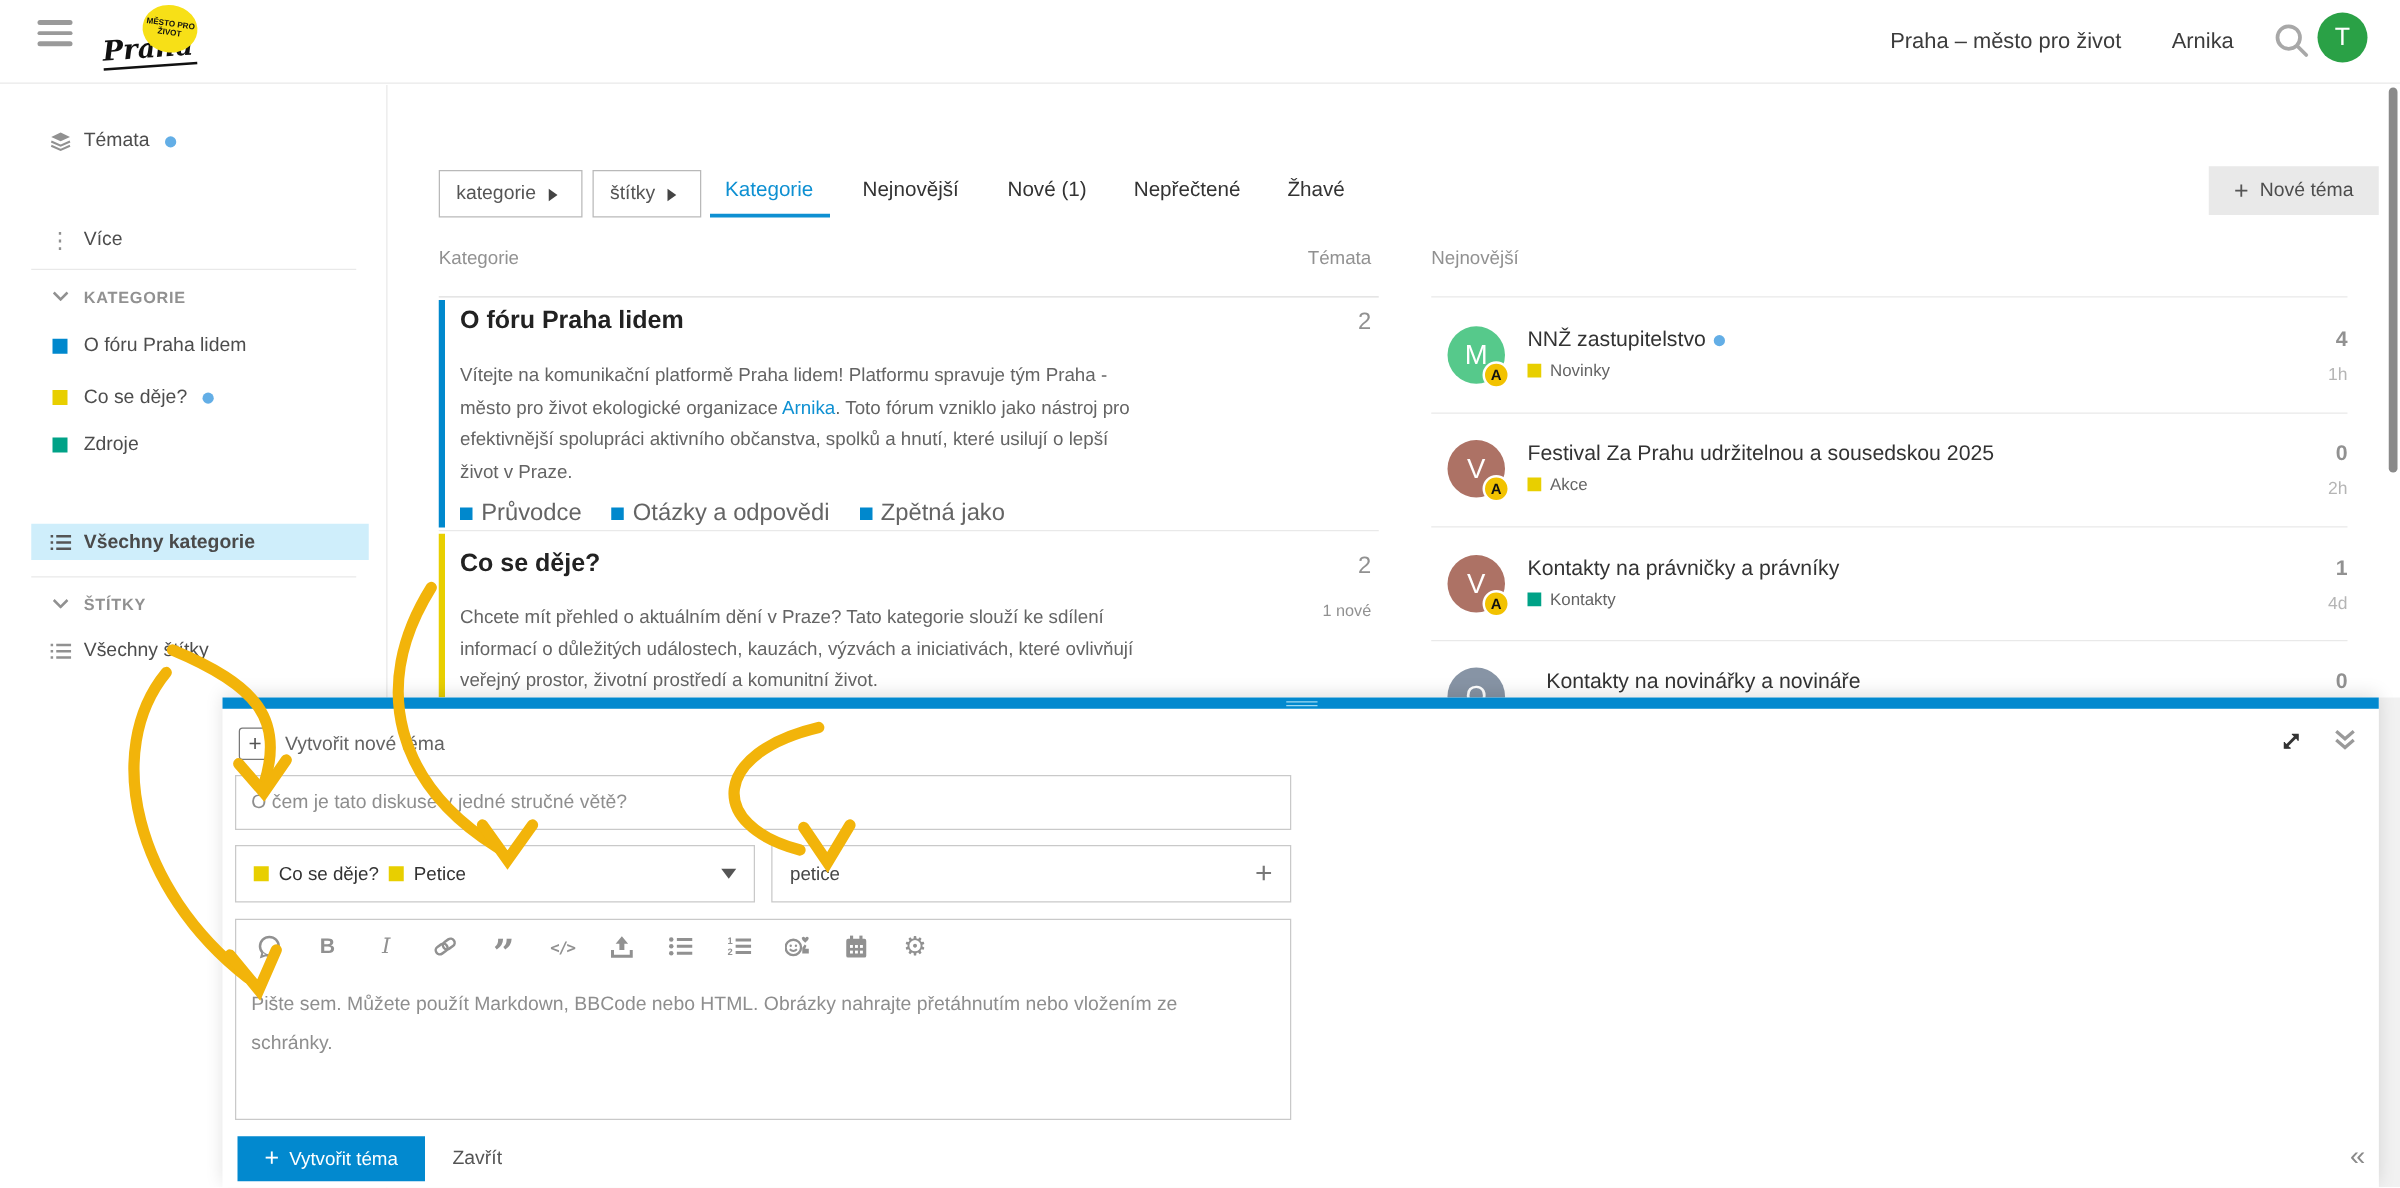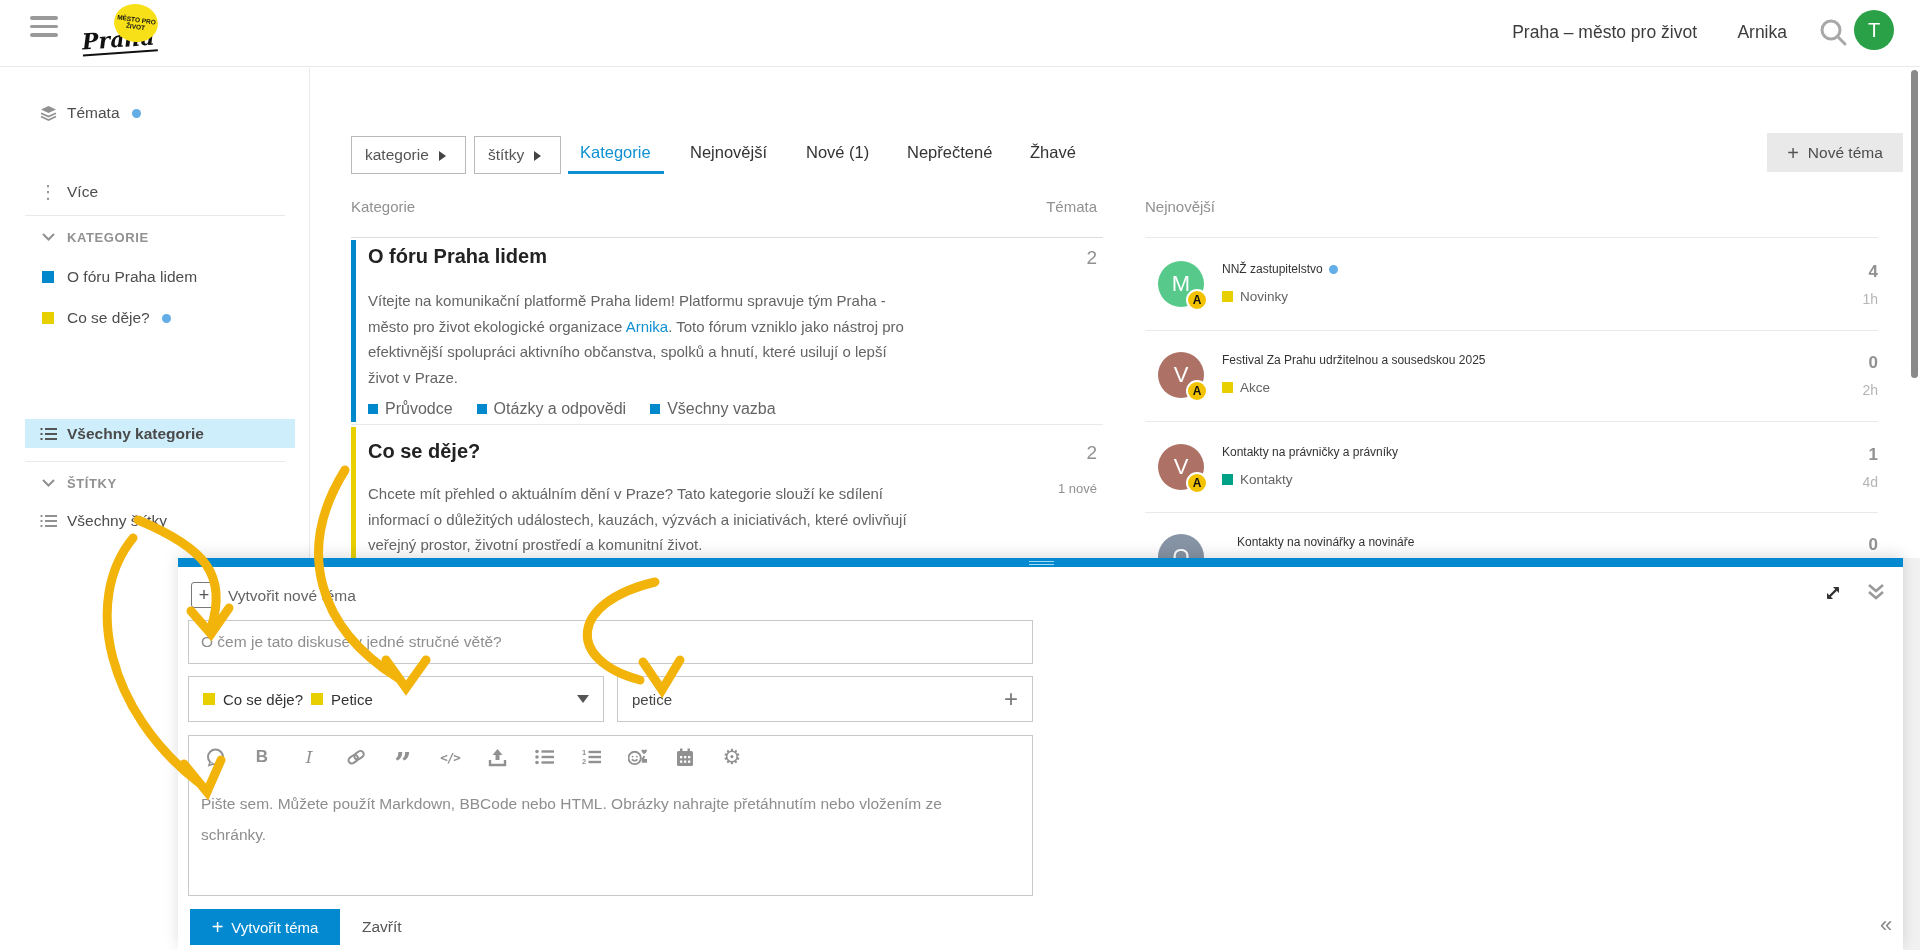--- a/index.html
+++ b/index.html
@@ -44,26 +44,26 @@
 
   
   .col-head { position:absolute; top:198px; font-size:15px; color:#919191;}
   .h-div { position:absolute; height:1px; background:#ddd;}
   .cat-border { position:absolute; width:5px; }
   .cat-title { position:absolute; font-size:20px; font-weight:bold; color:#222; cursor:pointer;}
   .cat-count { position:absolute; font-size:19px; color:#919191; text-align:right; width:60px;}
   .cat-desc { position:absolute; font-size:15px; color:#646464; line-height:25.5px;}
   .cat-desc a { color:#0e90d2; text-decoration:none; cursor:pointer;}
   .subcats { position:absolute; display:flex; gap:24px; }
-  .subcat { display:flex; align-items:center; gap:7px; font-size:16px; color:#646464; cursor:pointer;}
+  .subcat { display:flex; align-items:center; gap:7px; font-size:19px; color:#646464; cursor:pointer;}
   .subcat .sq { width:10px; height:10px; }
   .new-label { position:absolute; font-size:13px; color:#919191; text-align:right; width:60px;}
 
   
-  .t-row-title { position:absolute; font-size:12px; color:#333; cursor:pointer; white-space:nowrap;}
+  .t-row-title { position:absolute; font-size:17px; color:#333; cursor:pointer; white-space:nowrap;}
   .t-cat { position:absolute; display:flex; align-items:center; gap:7px; font-size:13.5px; color:#646464;}
   .t-cat .sq { width:11px; height:11px;}
   .t-count { position:absolute; font-size:17px; font-weight:bold; color:#919191; width:60px; text-align:right;}
   .t-time { position:absolute; font-size:14px; color:#b5b5b5; width:60px; text-align:right;}
   .t-avatar { position:absolute; width:46px; height:46px; border-radius:50%; color:#fff; font-size:22px; display:flex; align-items:center; justify-content:center;}
   .t-badge { position:absolute; width:22px; height:22px; border-radius:50%; color:#111; font-size:12px; font-weight:bold; display:flex; align-items:center; justify-content:center; border:2px solid #fff;}
   .tdot { display:inline-block; width:9px; height:9px; border-radius:50%; background:#63aee6; margin-left:6px; vertical-align:middle;}
 
   
   .scrollbar { position:absolute; right:2px; top:70px; width:7px; height:308px; background:#8a8a8a; border-radius:4px; z-index:6;}
@@ -153,20 +153,26 @@
         </span>
       <span class="sb-label">O fóru Praha lidem</span>
     </div>
     <div class="sb-row" style="top:236px">
       <span class="sb-icon">
           <span class="sq" style="background-color: rgb(232, 207, 0);"></span>
         </span>
       <span class="sb-label">Co se děje?</span>
       <span class="dot"></span>
     </div>
+    <div class="sb-row" style="top:274px">
+      <span class="sb-icon">
+          <span class="sq" style="background-color: rgb(0, 162, 135);"></span>
+        </span>
+      <span class="sb-label">Zdroje</span>
+    </div>
     <div class="sb-row sb-active" style="top:351px; height:29px;">
       <span class="sb-icon">
         <svg width="17" height="14" viewBox="0 0 17 14">
             <g stroke="#555" stroke-width="2">
               <line x1="5" y1="2" x2="17" y2="2"></line>
               <line x1="5" y1="7" x2="17" y2="7"></line>
               <line x1="5" y1="12" x2="17" y2="12"></line>
               <line x1="0.5" y1="2" x2="2.5" y2="2"></line>
               <line x1="0.5" y1="7" x2="2.5" y2="7"></line>
               <line x1="0.5" y1="12" x2="2.5" y2="12"></line>
@@ -236,21 +242,21 @@
       <span class="subcat">
           <span class="sq" style="background-color: rgb(0, 136, 205);"></span>
           <span>Průvodce</span>
         </span>
       <span class="subcat">
           <span class="sq" style="background-color: rgb(0, 136, 205);"></span>
           <span>Otázky a odpovědi</span>
         </span>
       <span class="subcat">
           <span class="sq" style="background-color: rgb(0, 136, 205);"></span>
-          <span>Všechny vazba</span>
+          <span>Zpětná jako</span>
         </span>
     </div>
   </div>
   <div class="h-div" style="left:351px; top:424px; width:752px; background:#e9e9e9;"></div>
 
   <div>
     <div class="cat-border" style="left: 351px; top: 427px; height: 131px; background-color: rgb(232, 207, 0);"></div>
     <div class="cat-title" style="left:368px; top:440px;">Co se děje?</div>
     <div class="cat-count" style="left:1037px; top:442px;">2</div>
     <div class="new-label" style="left:1037px; top:481px;">1 nové</div>

